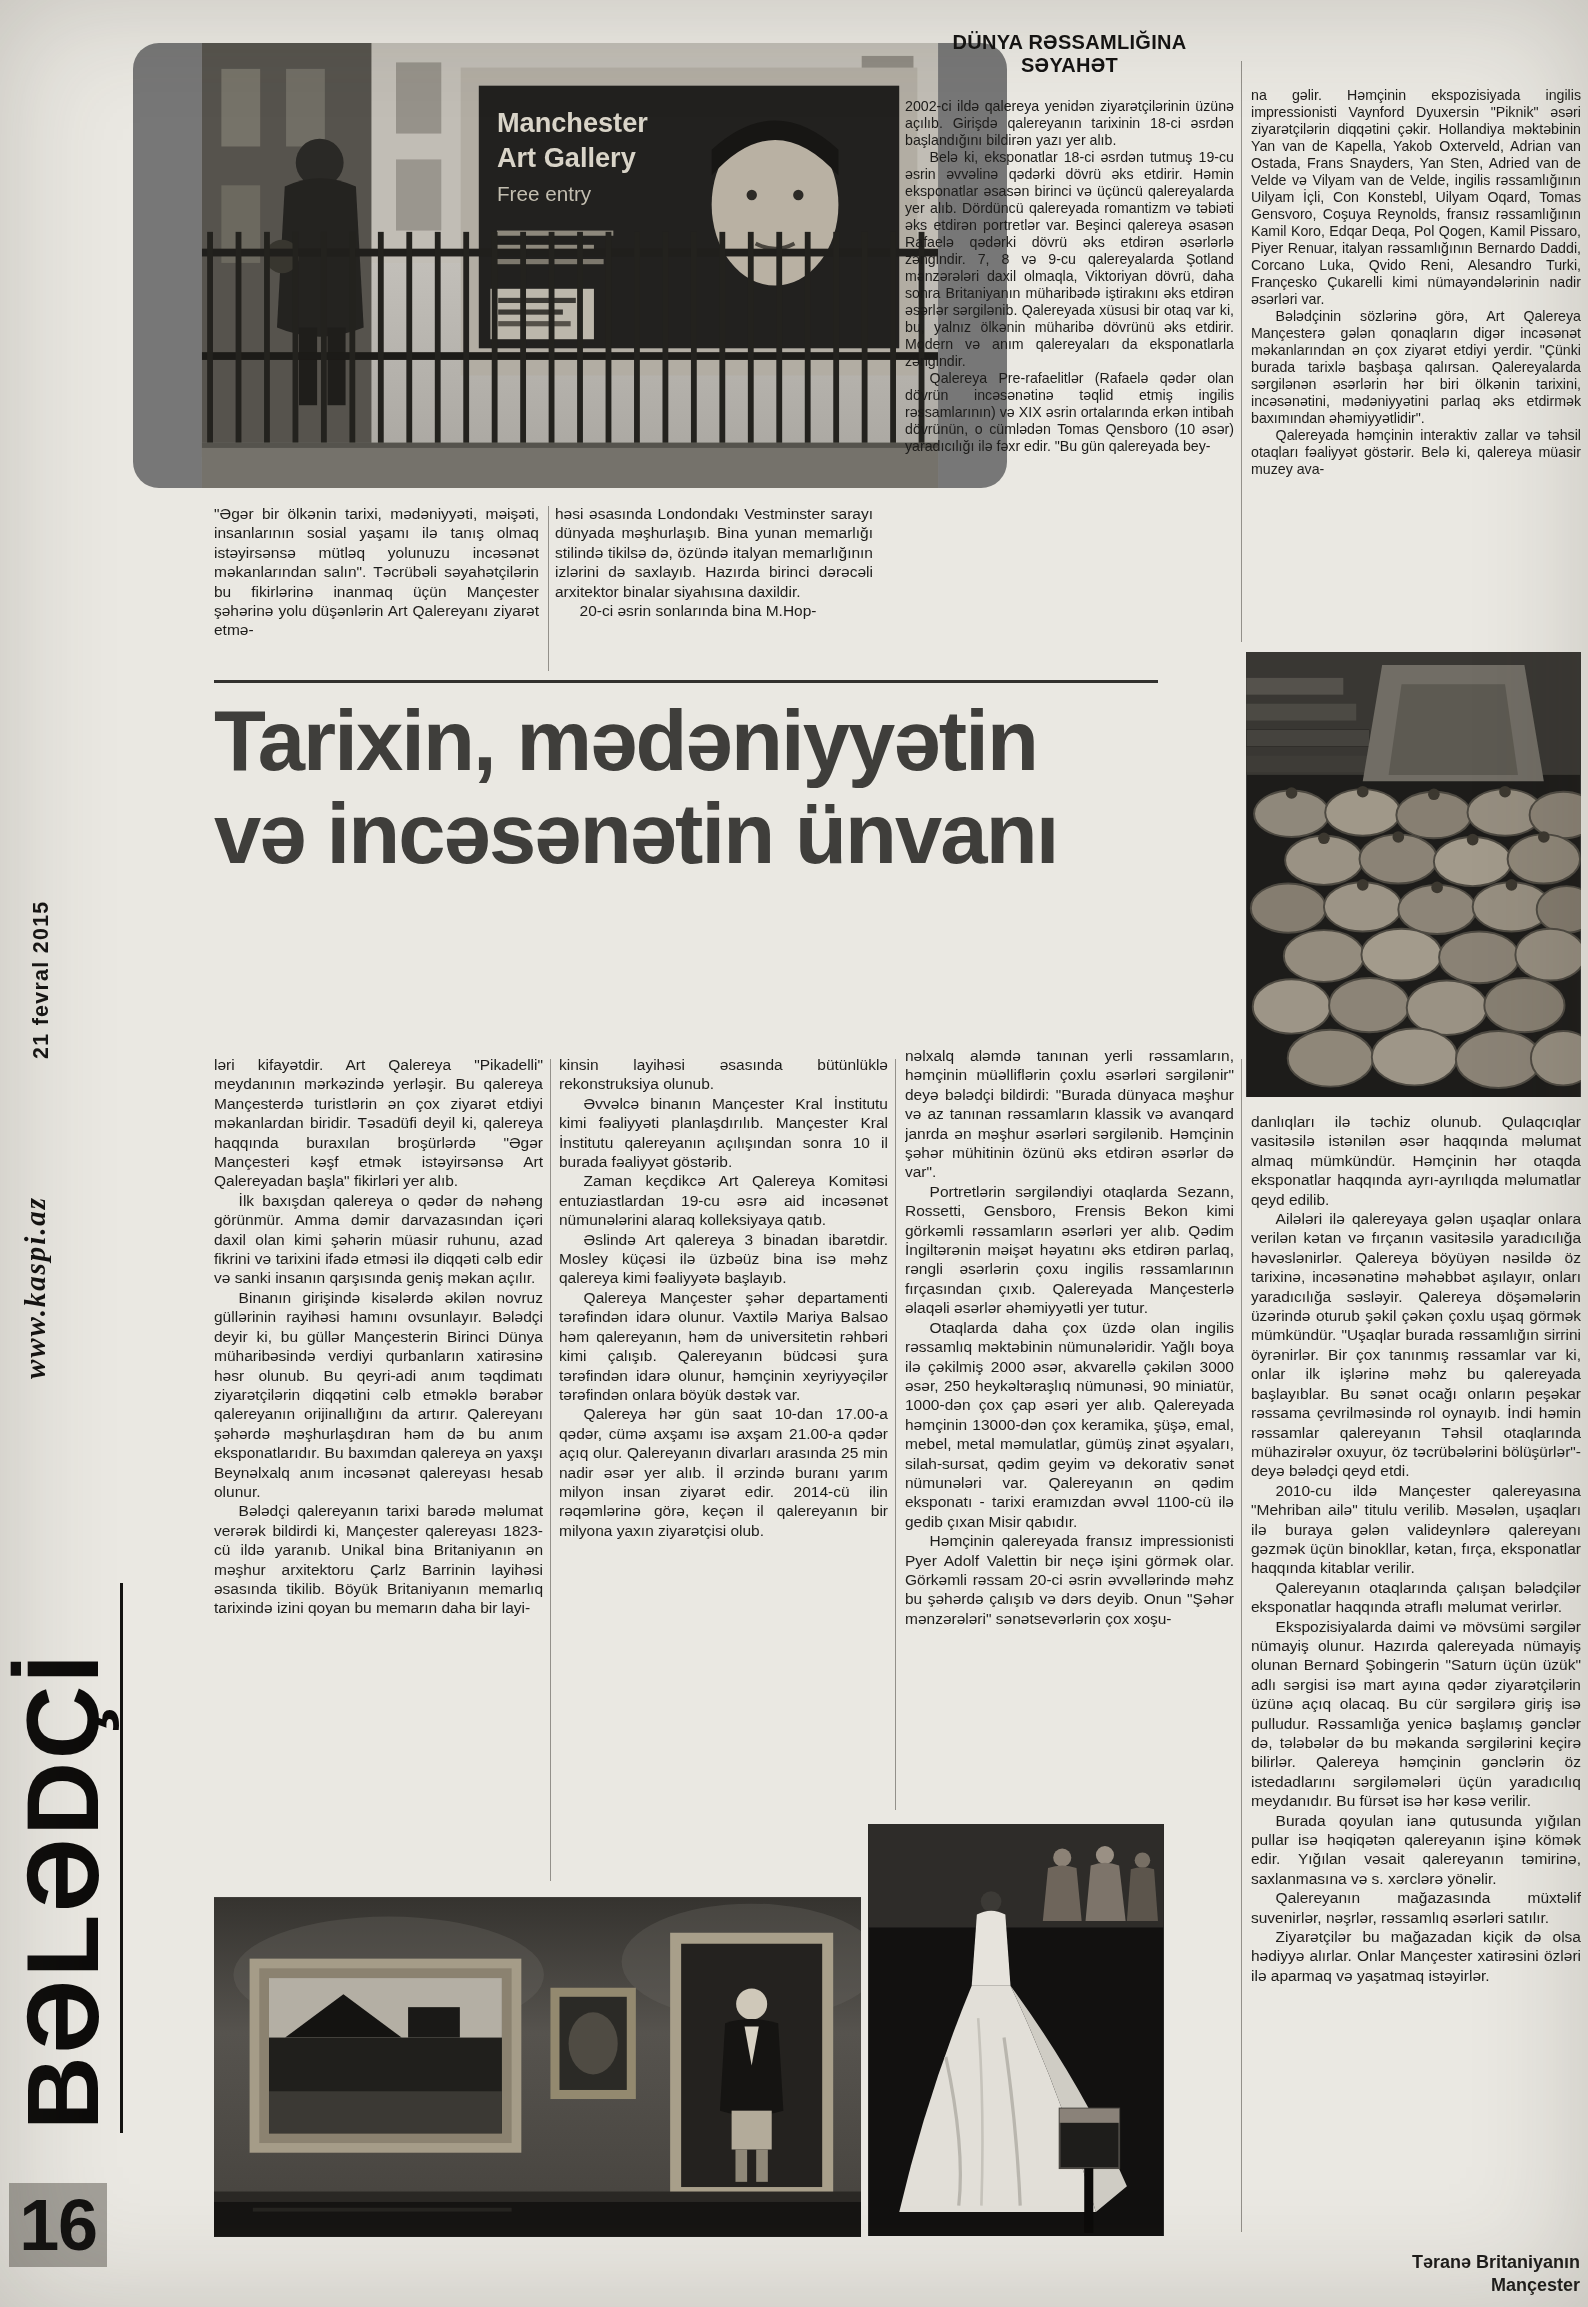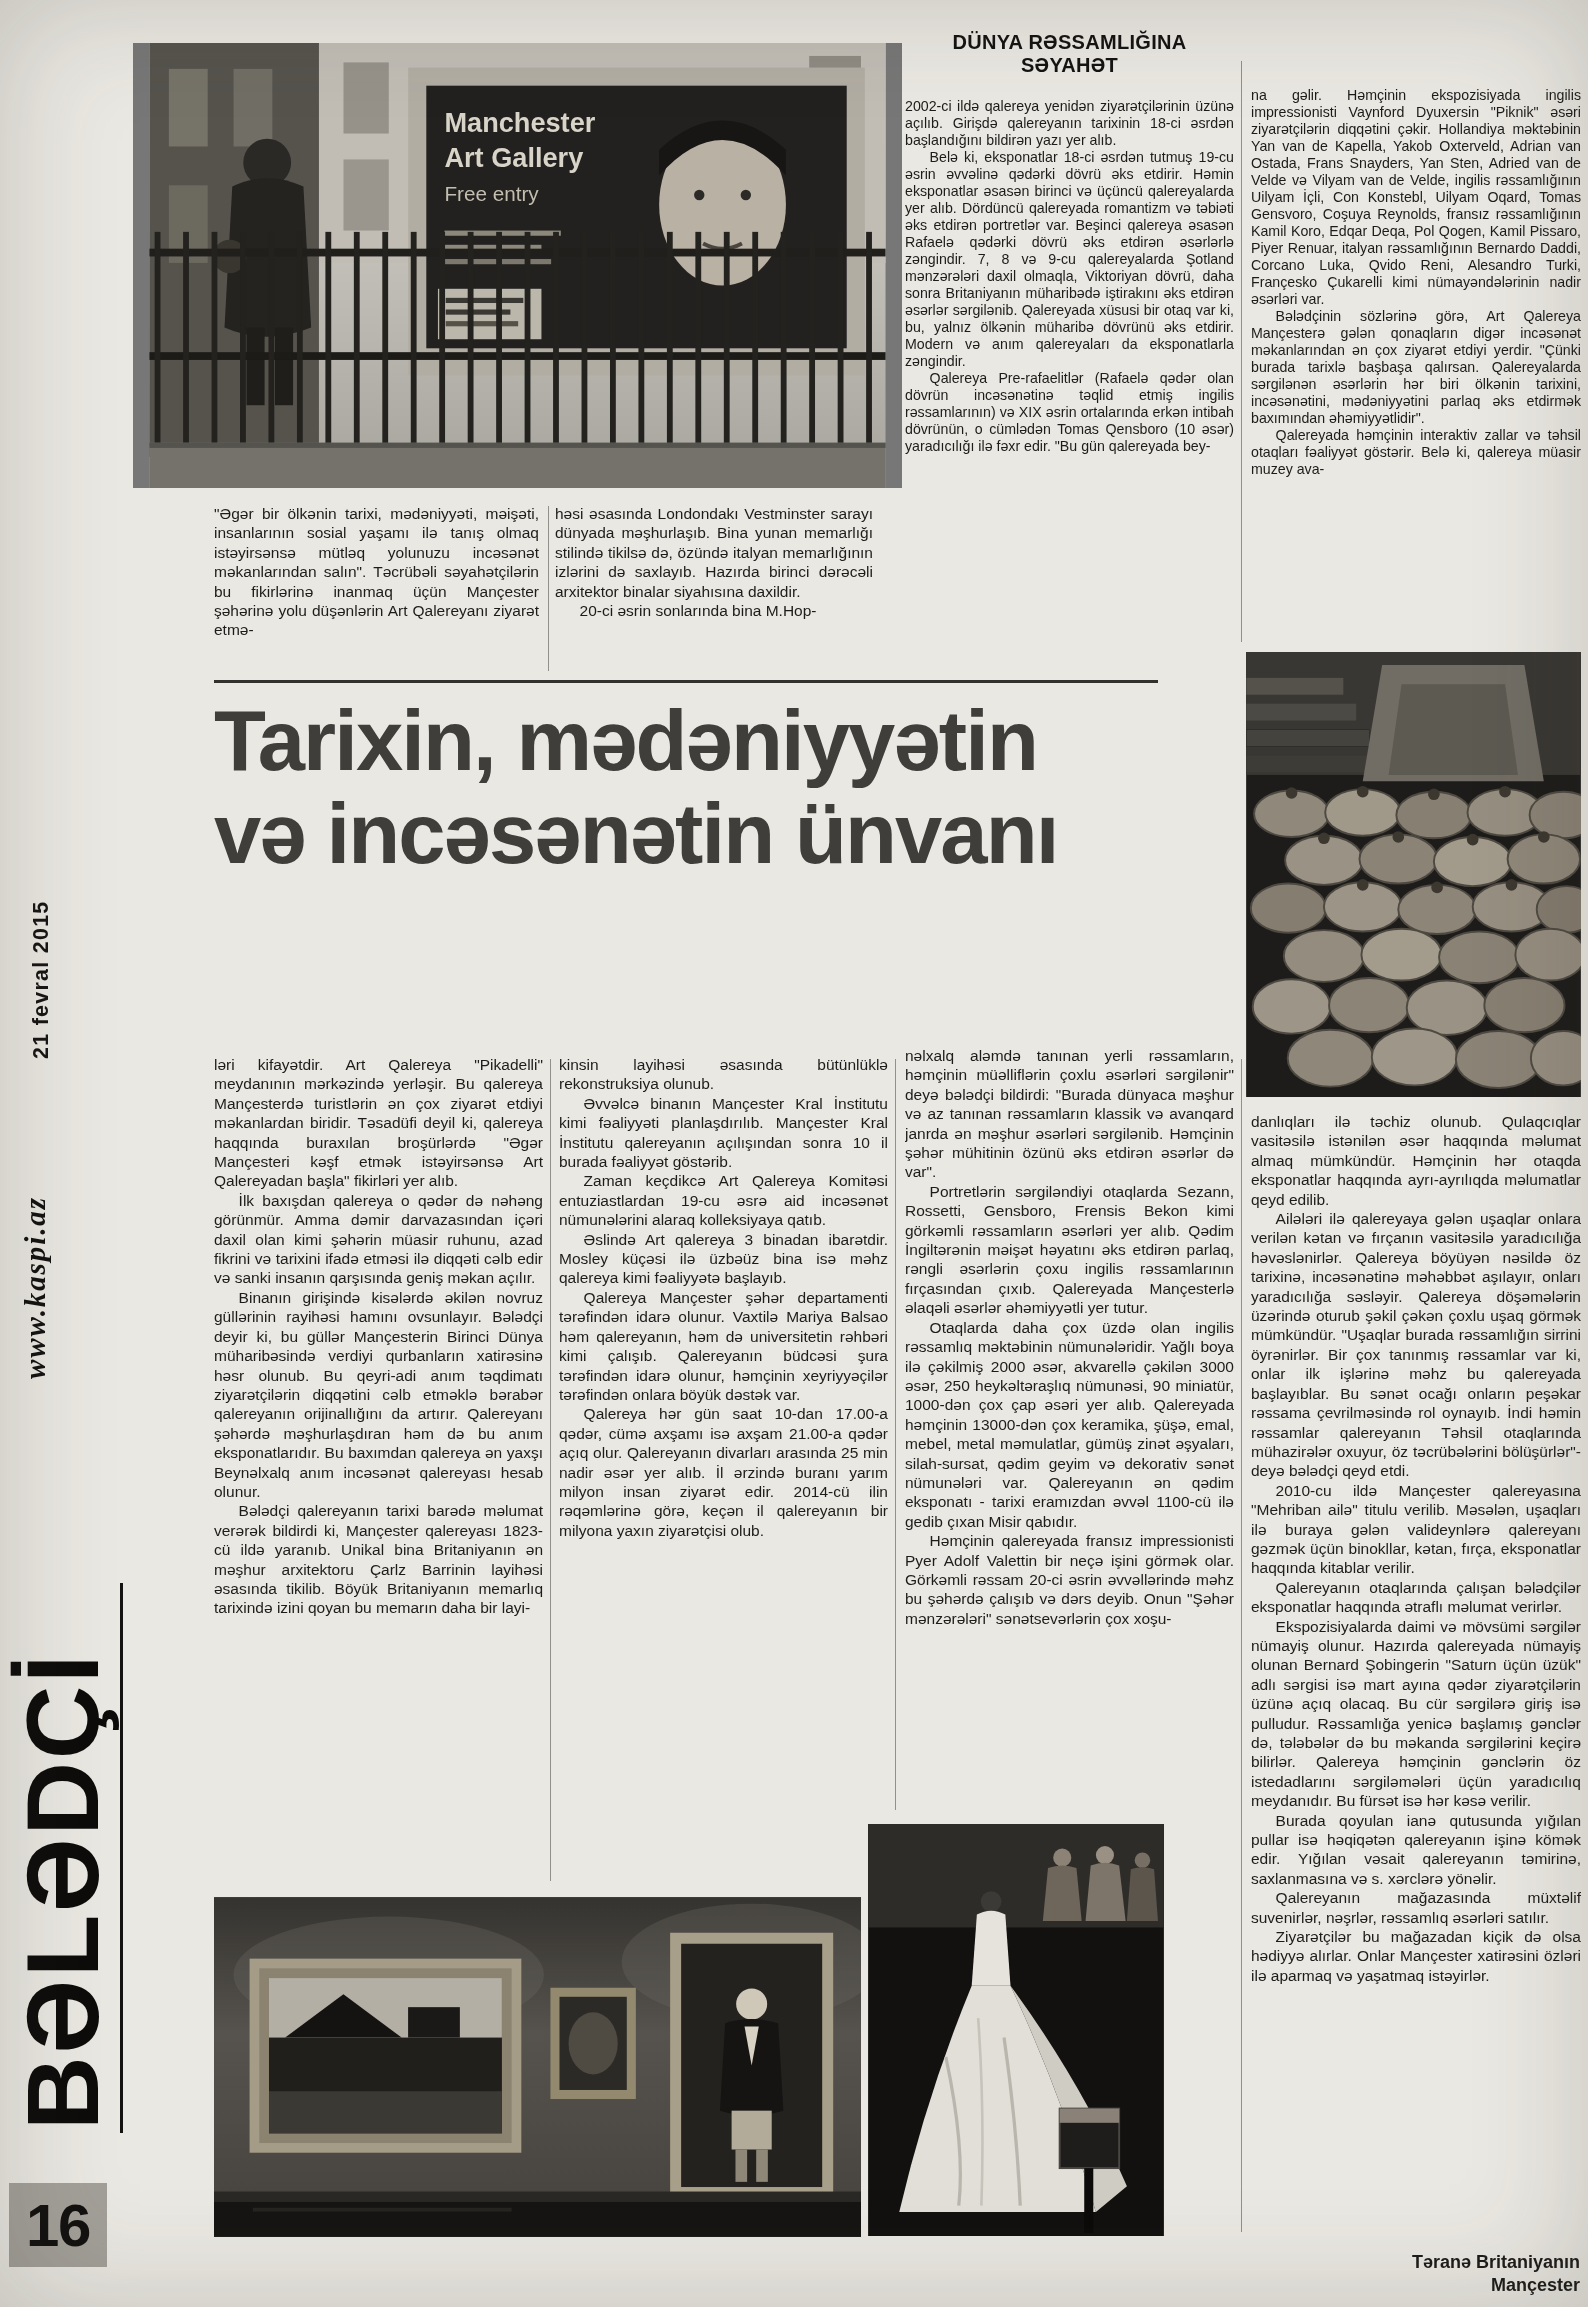--- a/index.html
+++ b/index.html
@@ -49,25 +49,25 @@
   #vert-date{position:absolute;left:28.5px;top:832px;height:227px;
     font-weight:700;font-size:21.4px;letter-spacing:1.3px;color:#161514;}
   #vert-site{position:absolute;left:19.4px;top:1068px;height:311px;
     font-family:"Liberation Serif",serif;font-style:italic;font-weight:700;
     font-size:29px;letter-spacing:1.9px;color:#131211;}
   #vert-section{position:absolute;left:5.2px;top:1589px;height:541px;
     font-weight:700;font-size:102px;letter-spacing:2.6px;color:#0d0c0b;}
   #section-rule{position:absolute;left:120px;top:1583px;width:3.2px;height:550px;background:#141311;}
   #page-num-box{position:absolute;left:9px;top:2183px;width:98px;height:84px;
     background:#a3a099;display:flex;align-items:center;justify-content:center;}
-  #page-num-box span{font-weight:700;font-size:60px;color:#121110;letter-spacing:-1.3px;}
+  #page-num-box span{font-weight:700;font-size:72px;color:#121110;letter-spacing:-1.3px;}
   
   figure{margin:0;position:absolute;padding:0;background:#777;}
   figure svg{display:block;width:100%;height:100%;}
-  #photo-street{left:133px;top:43px;width:769px;height:445px;}
+  #photo-street{left:133px;top:43px;width:874px;height:445px;border-radius:26px;}
   #photo-sacks{left:1246px;top:652px;width:335px;height:445px;}
   #photo-interior{left:214px;top:1897px;width:647px;height:340px;}
   #photo-dress{left:868px;top:1824px;width:296px;height:412px;}
   svg text{font-family:"Liberation Sans",sans-serif;}
 </style>
 </head>
 <body>
 
 <div class="page">
 

